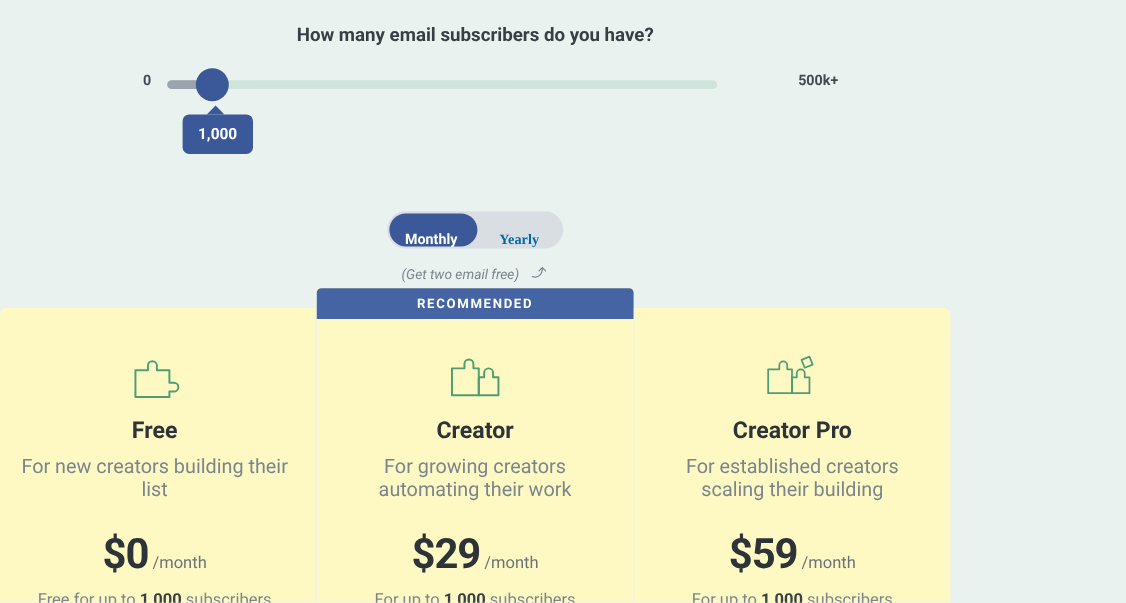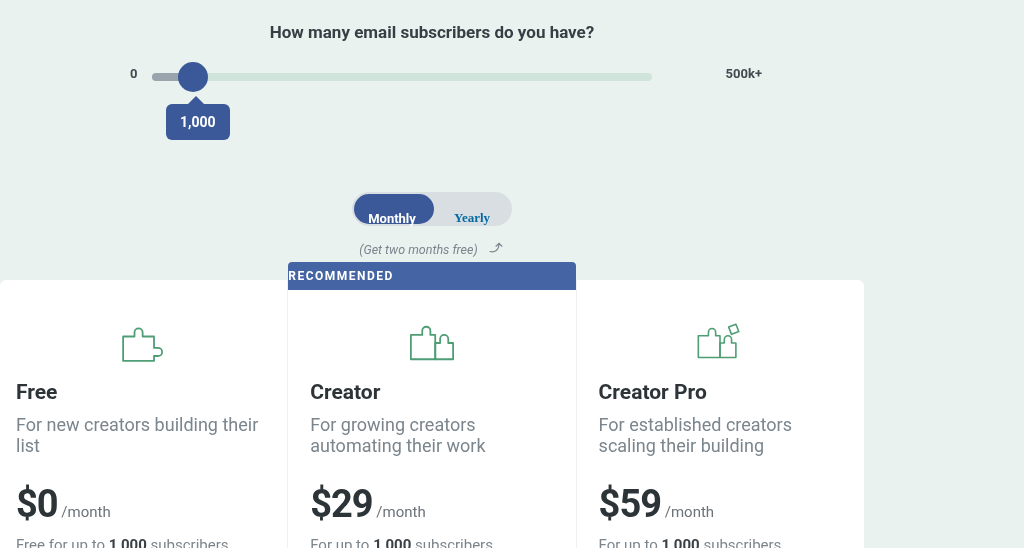--- a/index.html
+++ b/index.html
@@ -130,25 +130,25 @@
     position:absolute;
     left:0;
     right:0;
     bottom:0;
     height:268px;
     display:flex;
     justify-content:center;
     gap:0;
   }
   .plan {
-    background:#ffffff;
+    background:#fef9c3;
     width:340px;
     position:relative;
     padding:40px 22px 20px 22px;
-    text-align:left;
+    text-align:center;
     border-left:1px solid #eef0f1;
   }
   .plan:first-child { border-left:none; border-top-left-radius:6px;padding-left:16px; }
   .plan:last-child { border-top-right-radius:6px; }
   .plan.recommended { margin-top:-18px; padding-top:58px; border-radius:0; }
   .rec-banner {
     position:absolute;
     top:0;
     left:0;
     right:0;
@@ -186,21 +186,21 @@
     <div class="tooltip">1,000</div>
   </div>
 
   <div class="toggle-wrap">
     <div class="toggle-pill"></div>
     <div class="toggle-opt active">Monthly</div>
     <div class="toggle-opt inactive">Yearly</div>
   </div>
 
   <div class="promo">
-    <span>(Get two months free)</span>
+    <span>(Get two email free)</span>
     <span class="promo-arrow">
       <svg width="18" height="18" viewBox="0 0 24 24" fill="none" stroke="#7a858d" stroke-width="1.5" stroke-linecap="round">
           <path d="M4 18 C 10 20, 16 16, 16 8"></path>
           <path d="M12 11 L16 7 L20 11"></path>
         </svg>
     </span>
   </div>
 
   <div class="plans">
 

